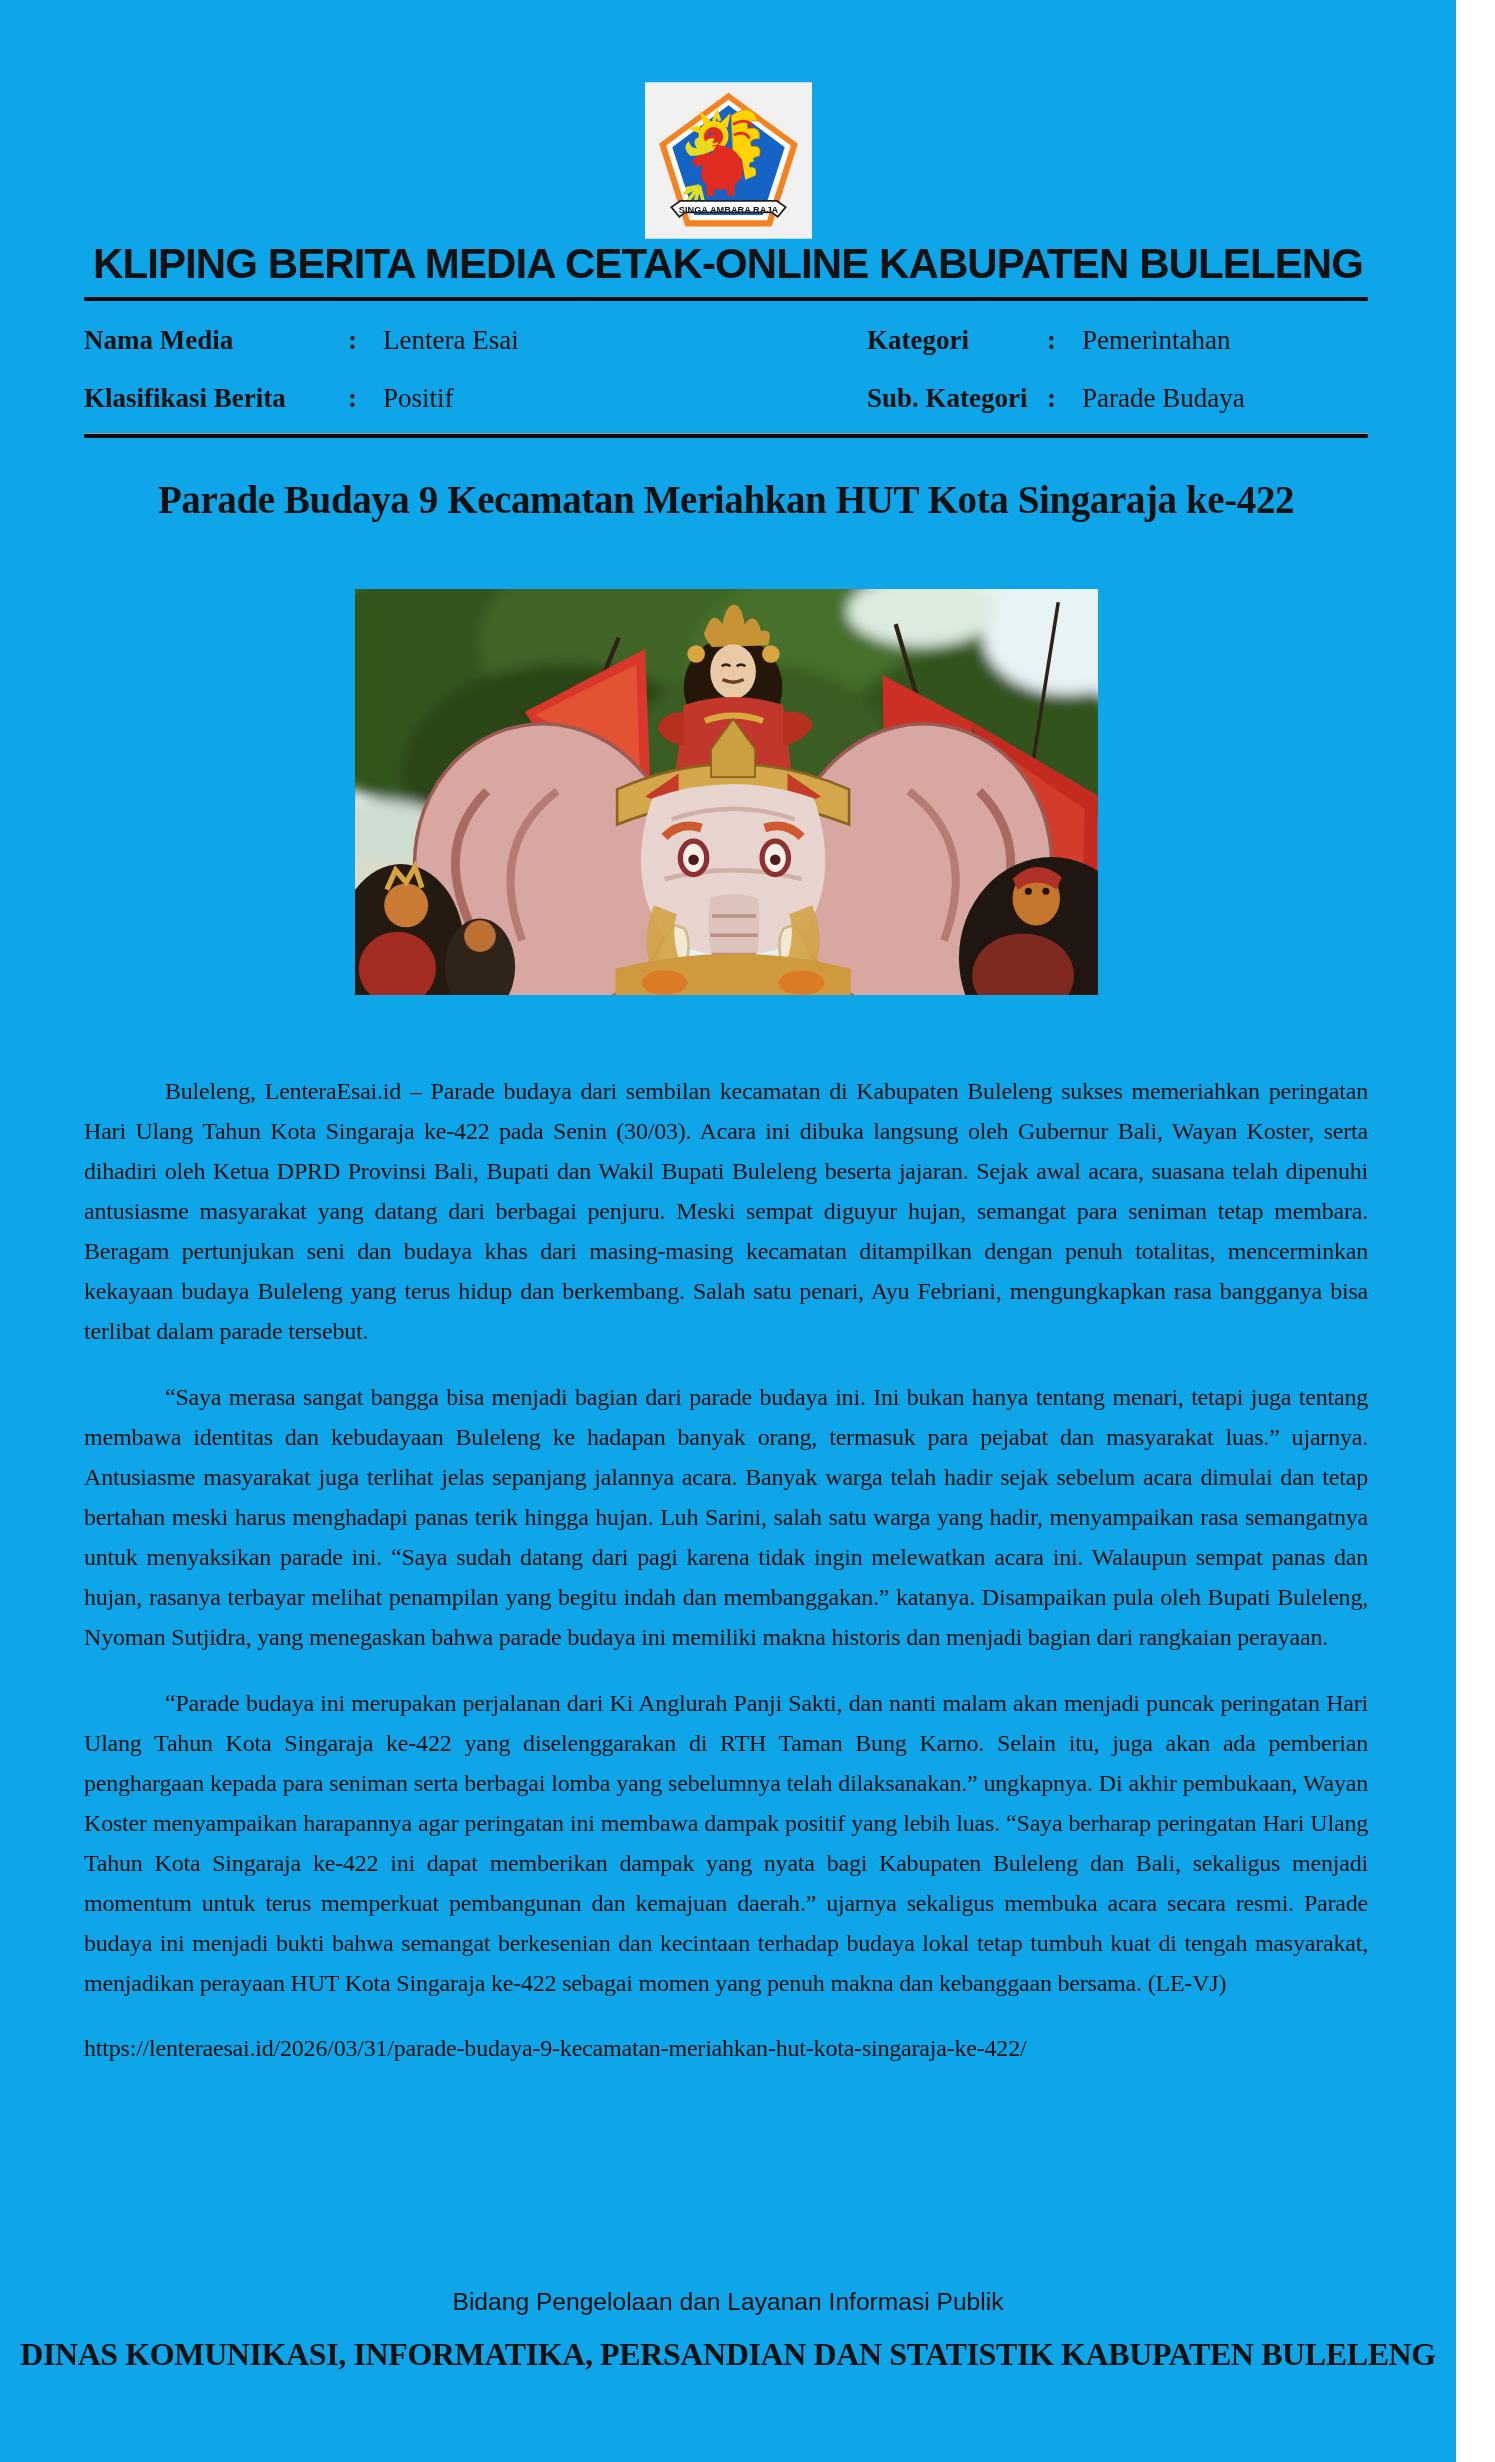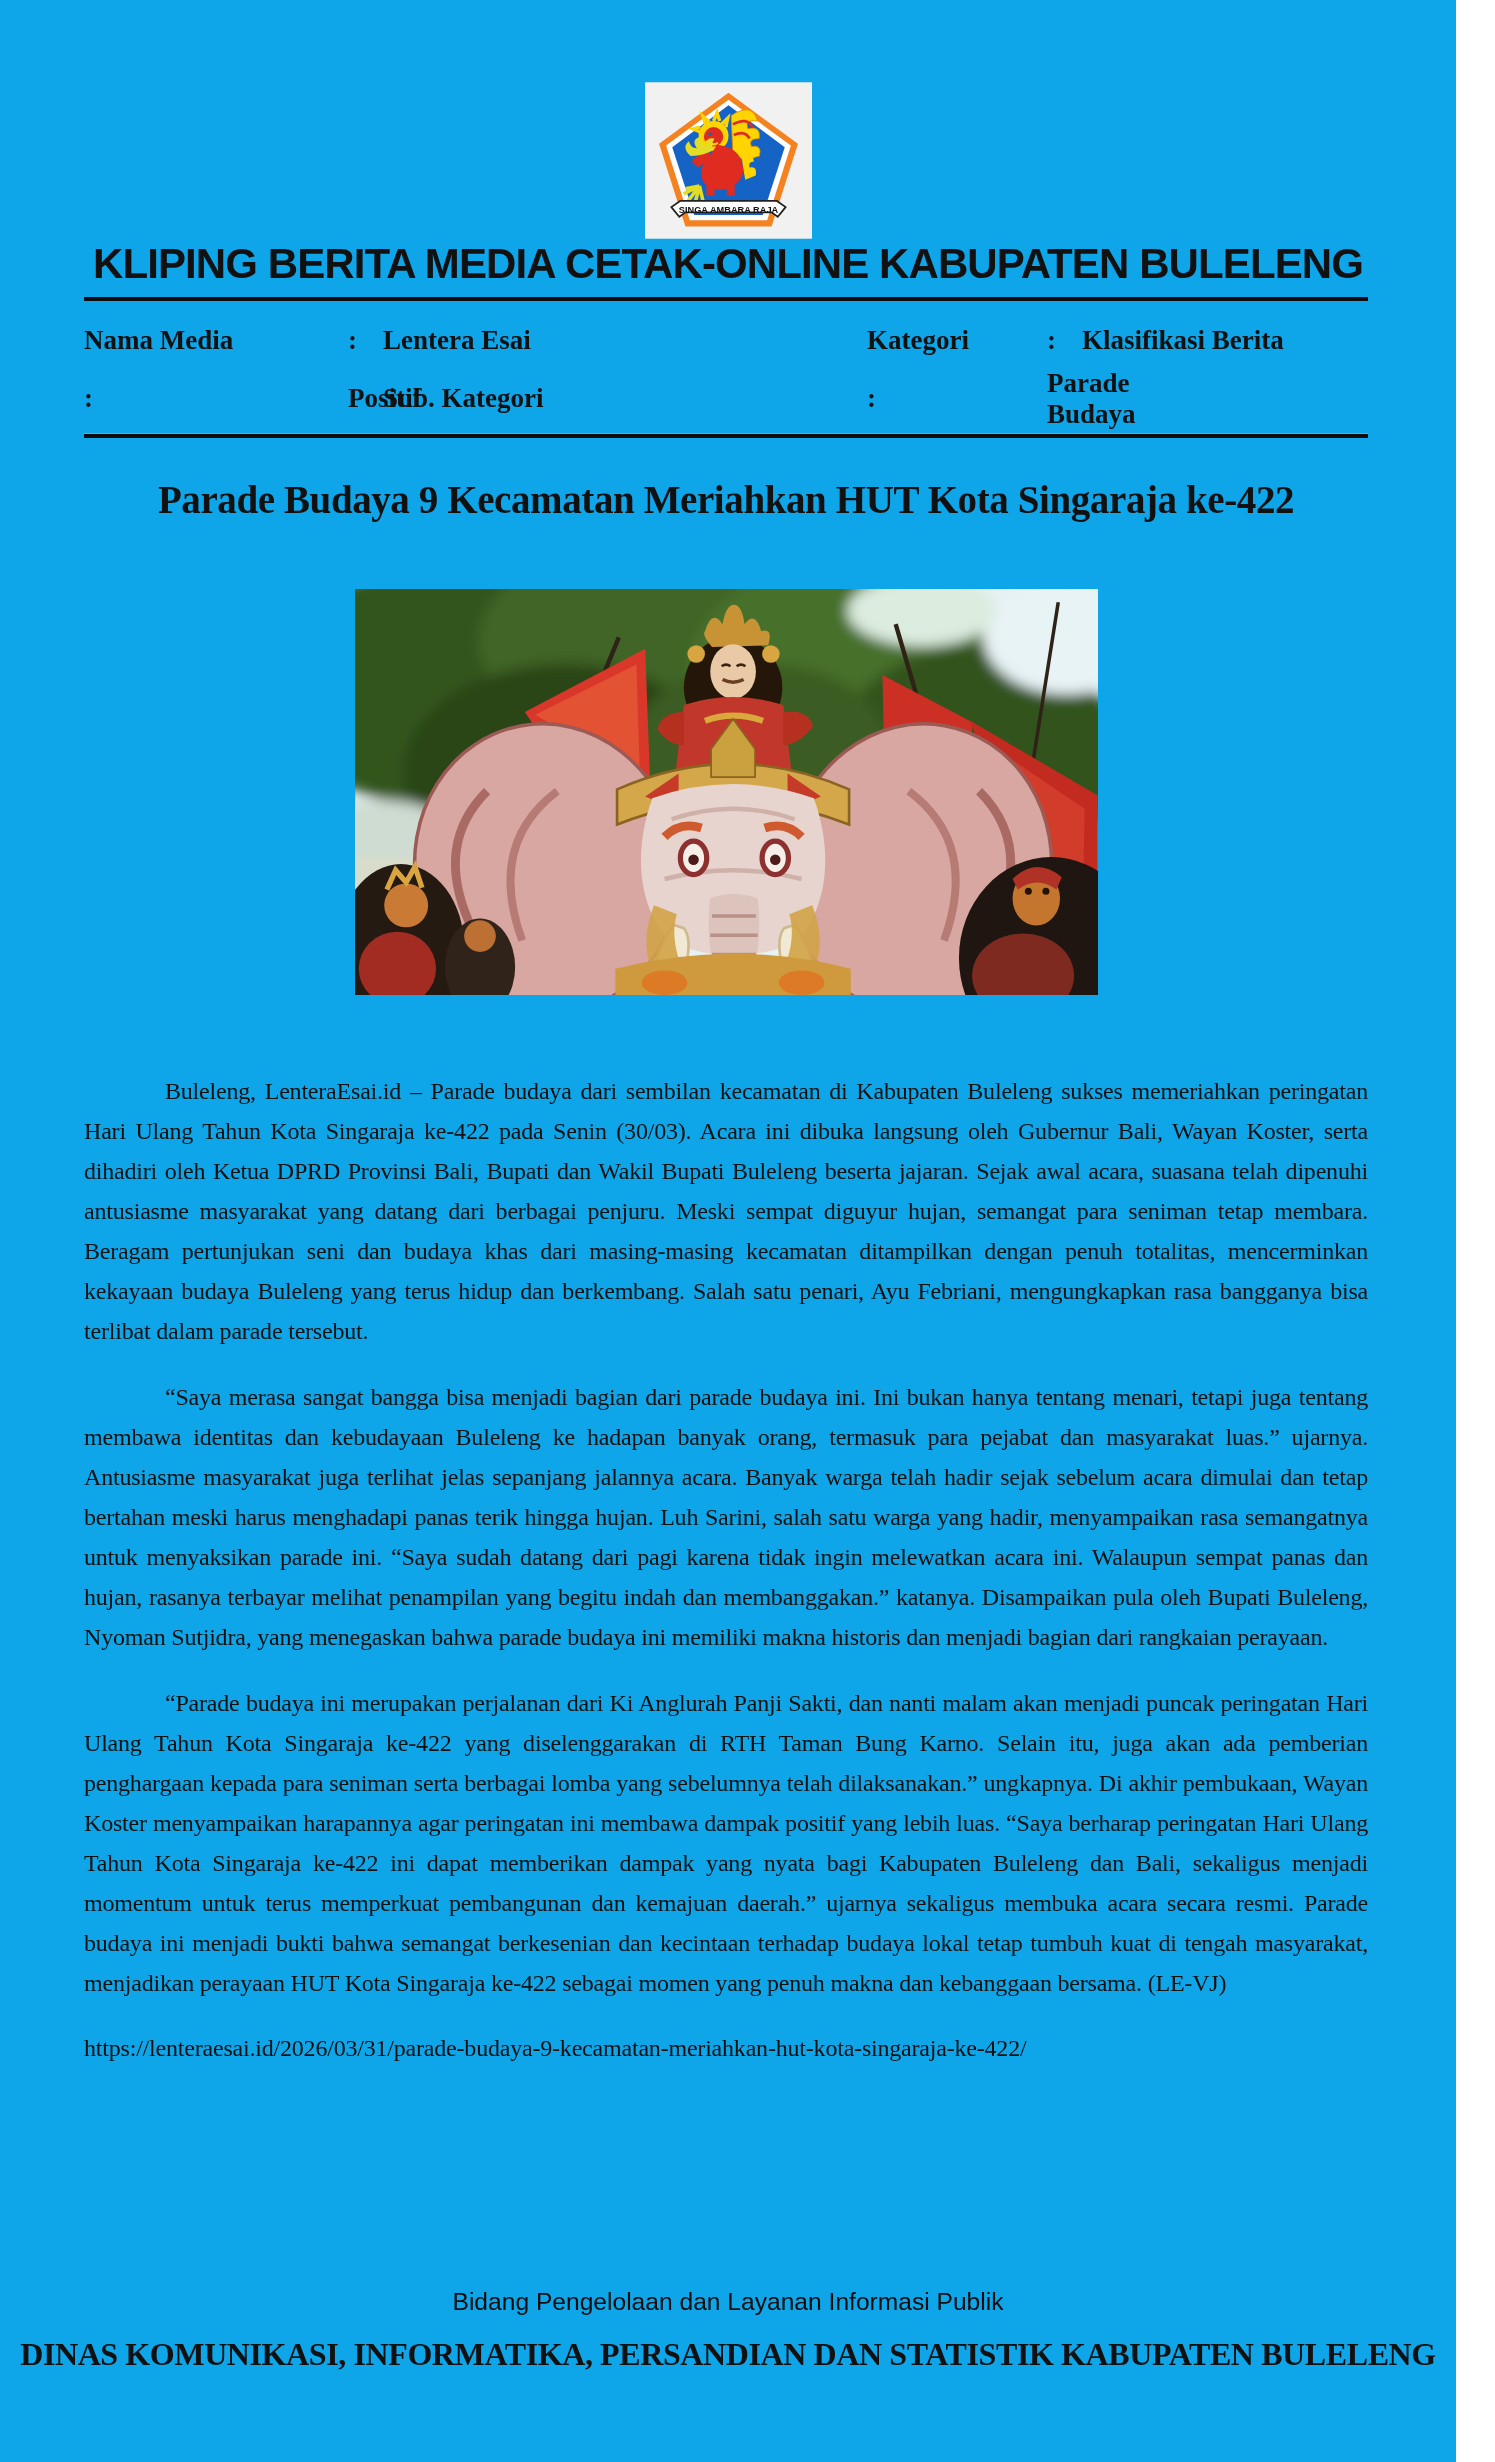--- a/index.html
+++ b/index.html
@@ -27,21 +27,21 @@
   .rule-double { margin-top:7px; height:3.5px; border-top:0.9px solid #9a9a9a; border-bottom:4.4px solid #0d0d0d; }
   .meta-grid {
     display:grid;
     grid-template-columns:264px 35px 484px 180px 35px auto;
     row-gap:3px;
     padding-top:12.3px;
   }
   .meta-grid > div { height:55px; display:flex; align-items:center; font-size:27px; }
   .meta-label { font-weight:bold; }
   .meta-colon { font-weight:bold; }
-  .meta-value { font-weight:bold; }
+  .meta-value { font-weight:normal; }
   
   h2.article-title {
     margin-top:39px;
     text-align:center;
     font-size:39px; font-weight:bold;
     letter-spacing:-0.4px;
   }
   figure.photo {
     width:743px; height:406px;
     margin:67px auto 0 auto;
@@ -127,20 +127,21 @@
 
   <div class="content">
     <div class="rule-thick"></div>
 
     <div class="meta-grid">
       <div class="meta-label">Nama Media</div>
       <div class="meta-colon">:</div>
       <div class="meta-value">Lentera Esai</div>
       <div class="meta-label">Kategori</div>
       <div class="meta-colon">:</div>
+      <div class="meta-value">Pemerintahan</div>
 
       <div class="meta-label">Klasifikasi Berita</div>
       <div class="meta-colon">:</div>
       <div class="meta-value">Positif</div>
       <div class="meta-label">Sub. Kategori</div>
       <div class="meta-colon">:</div>
       <div class="meta-value">Parade Budaya</div>
     </div>
 
     <div class="rule-double"></div>

